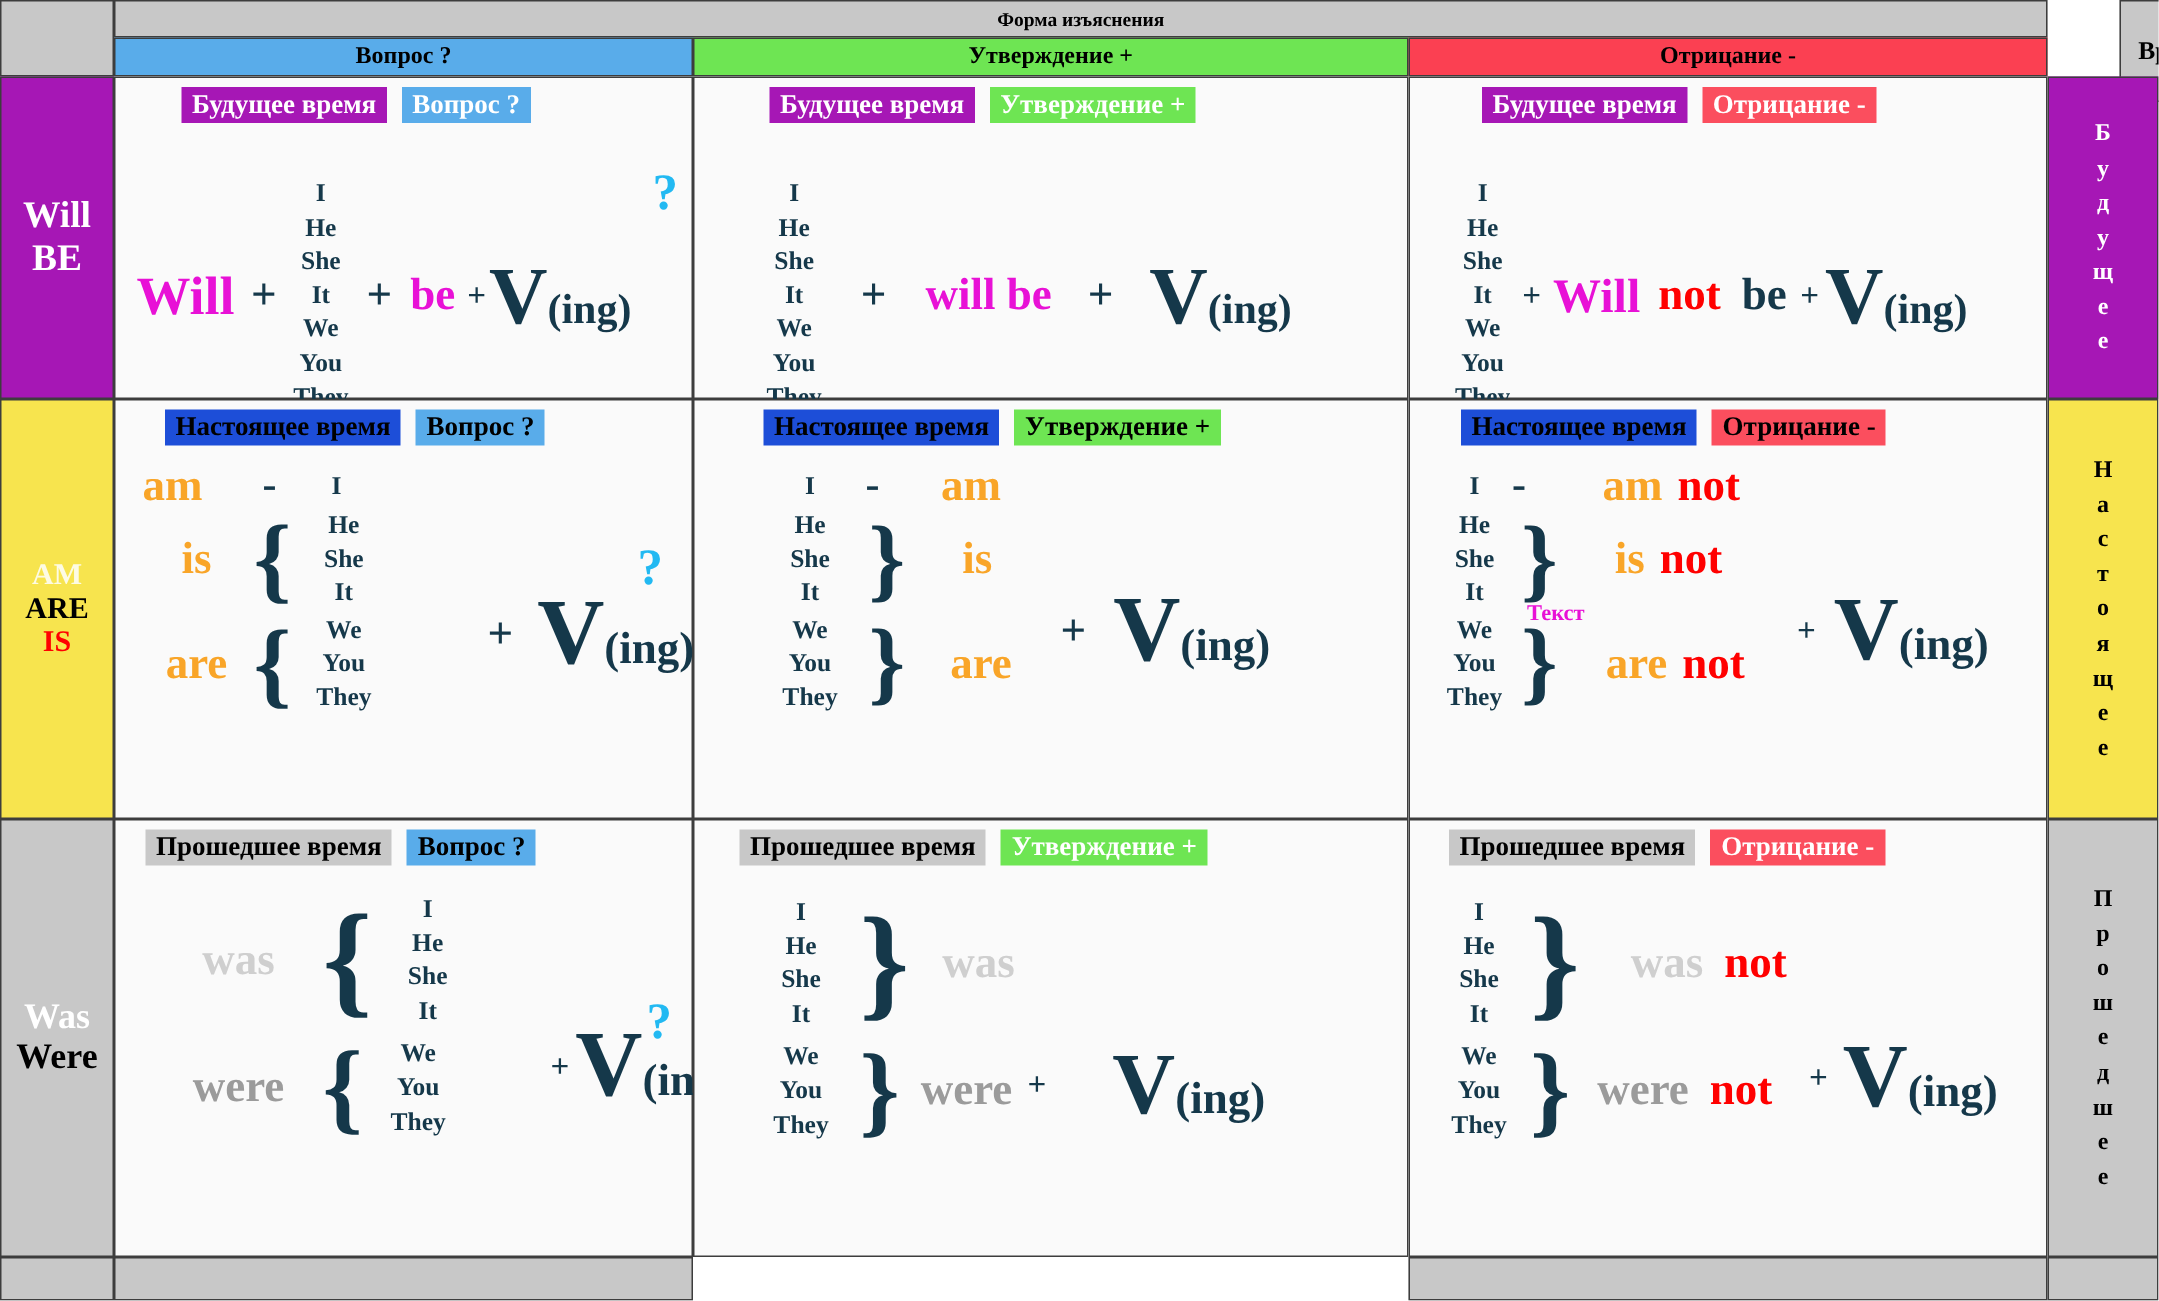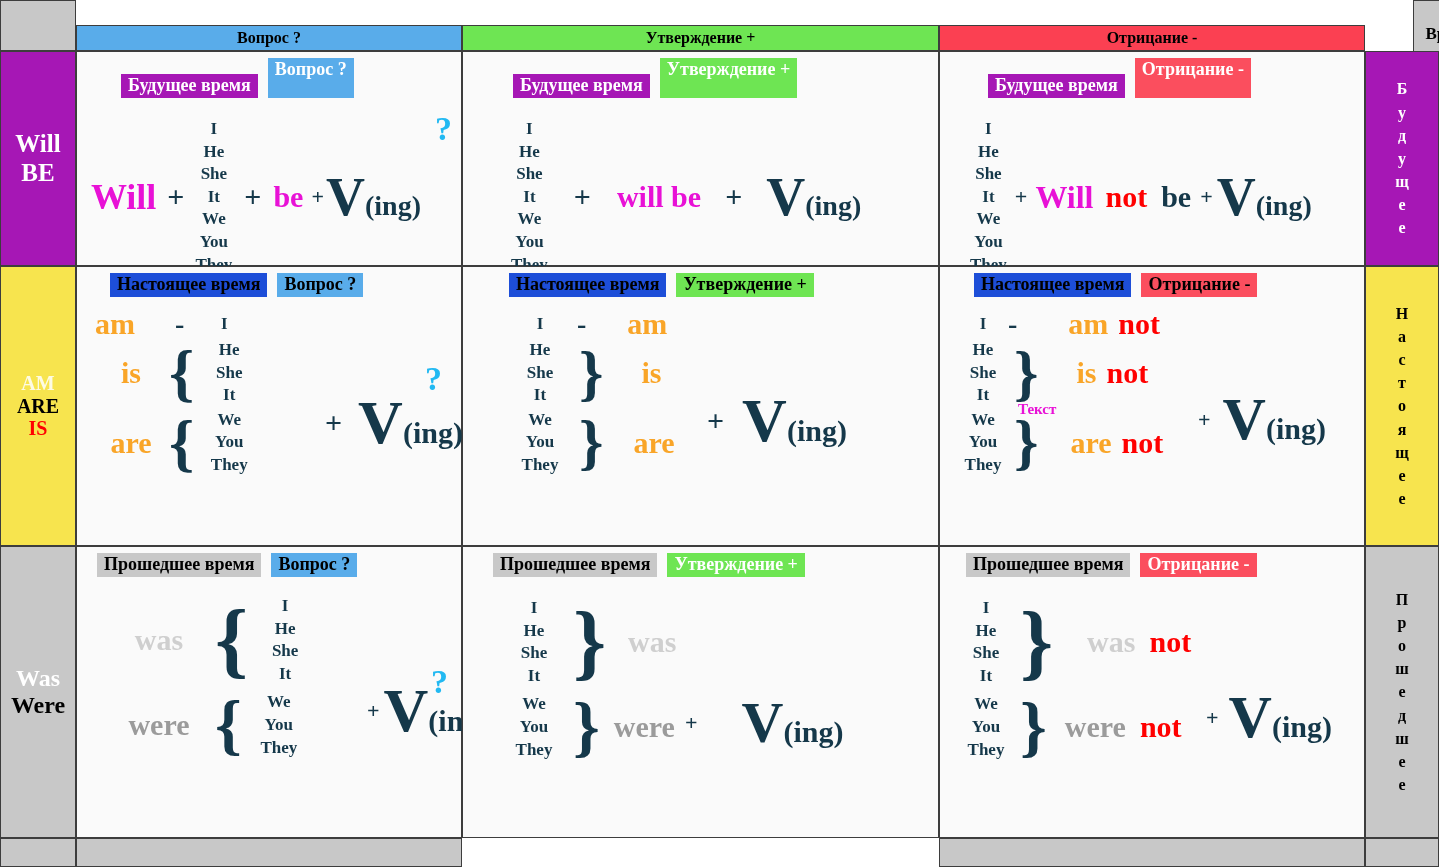--- a/index.html
+++ b/index.html
@@ -52,21 +52,21 @@
   
   #foot-left{left:0;top:838px;width:76px;height:29px;background:#c8c8c8;}
   #foot-q{left:76px;top:838px;width:386px;height:29px;background:#c8c8c8;}
   #foot-site{left:462px;top:838px;width:477px;height:29px;background:#c8c8c8;font-size:14px;}
   #foot-n{left:939px;top:838px;width:426px;height:29px;background:#c8c8c8;}
   #foot-right{left:1365px;top:838px;width:74px;height:29px;background:#c8c8c8;}
 
   
   .tagrow{position:absolute;top:6px;left:0;width:100%;display:flex;gap:10px;white-space:nowrap;}
   .tag{font-weight:bold;font-size:18px;padding:1px 7px 2px 7px;line-height:1.16;}
-  .tag-future{background:#a617b5;color:#fff;margin-top:16px;}
+  .tag-future{background:#a617b5;color:#fff;}
   .tag-present{background:#1d4ed8;color:#000;}
   .tag-past{background:#c8c8c8;color:#000;}
   .tag-q{background:#59acea;color:#fff;}
   .tag-q-dark{background:#59acea;color:#000;}
   .tag-a{background:#6ee553;color:#fff;}
   .tag-a-dark{background:#6ee553;color:#000;}
   .tag-n{background:#fb4e5e;color:#fff;}
   .tag-n-dark{background:#fb4e5e;color:#000;}
 
   
@@ -91,20 +91,21 @@
   .dash{color:#15384a;font-weight:bold;font-size:28px;letter-spacing:-1px;}
   .brace{color:#15384a;font-weight:bold;font-family:"Liberation Serif",serif;line-height:0.82;}
   .tekst{position:absolute;color:#e811d6;font-weight:bold;font-size:15px;}
 </style>
 </head>
 <body>
 
 <div class="sheet">
 
   <div class="cell" id="corner-cell"></div>
+  <div class="cell hdr-txt" id="form-title-cell">Форма изъяснения</div>
   <div class="cell hdr-txt" id="time-head-cell">Время</div>
 
   <div class="cell hdr-txt" id="col-q-head">Вопрос ?</div>
   <div class="cell hdr-txt" id="col-a-head">Утверждение +</div>
   <div class="cell hdr-txt" id="col-n-head">Отрицание -</div>
 
   <div class="cell row-label" id="row-label-future">
     <span>Will</span>
     <span>BE</span>
   </div>

